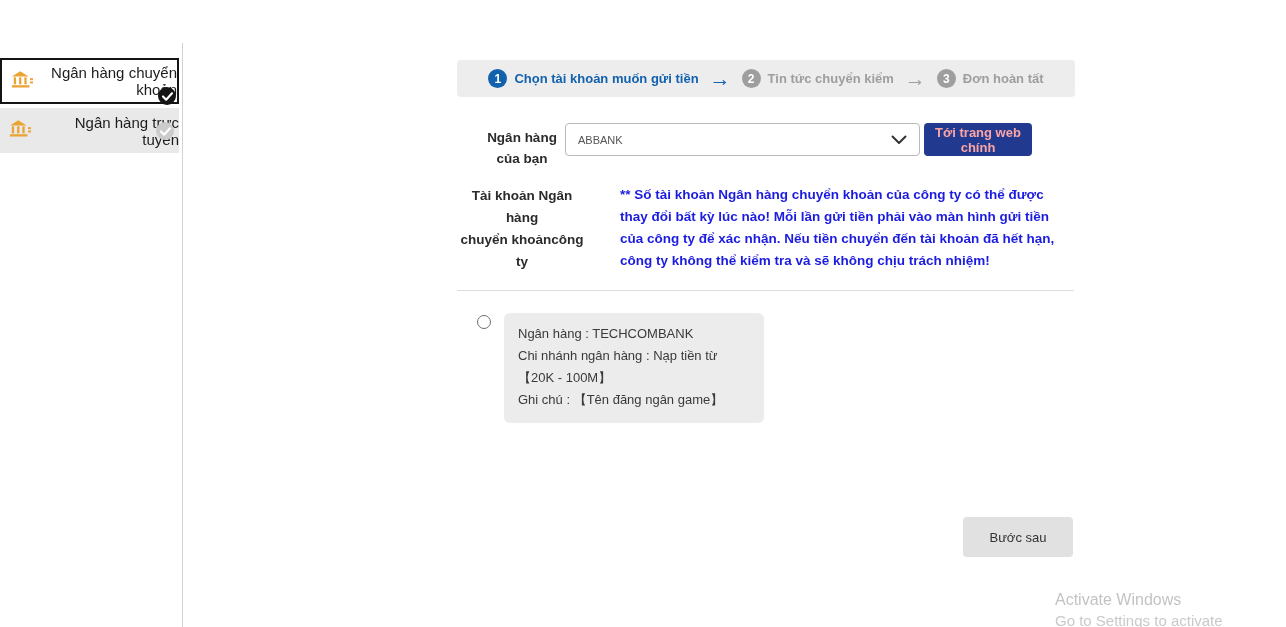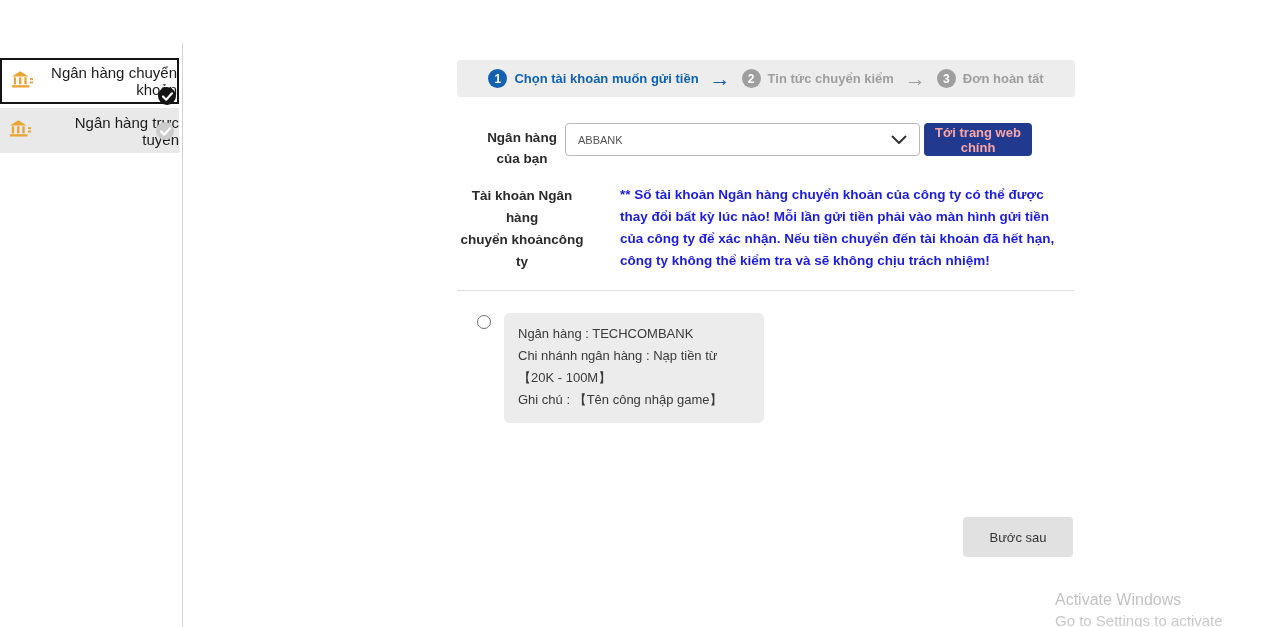--- a/index.html
+++ b/index.html
@@ -160,21 +160,21 @@
 
   <div class="warning">** Số tài khoản Ngân hàng chuyển khoản của công ty có thể được thay đổi bất kỳ lúc nào! Mỗi lần gửi tiền phải vào màn hình gửi tiền của công ty để xác nhận. Nếu tiền chuyển đến tài khoản đã hết hạn, công ty không thể kiểm tra và sẽ không chịu trách nhiệm!</div>
 
   <div class="h-divider"></div>
 
   <div class="radio"></div>
 
   <div class="bank-card">
     <div class="line">Ngân hàng : TECHCOMBANK</div>
     <div class="line">Chi nhánh ngân hàng : Nạp tiền từ 【20K - 100M】</div>
-    <div class="line">Ghi chú : 【Tên công nhập game】</div>
+    <div class="line">Ghi chú : 【Tên đăng ngân game】</div>
   </div>
 
   <button class="next-btn">Bước sau</button>
 
   <div class="watermark">
     <div class="wm1">Activate Windows</div>
     <div class="wm2">Go to Settings to activate Windows</div>
   </div>
 
 </div>

